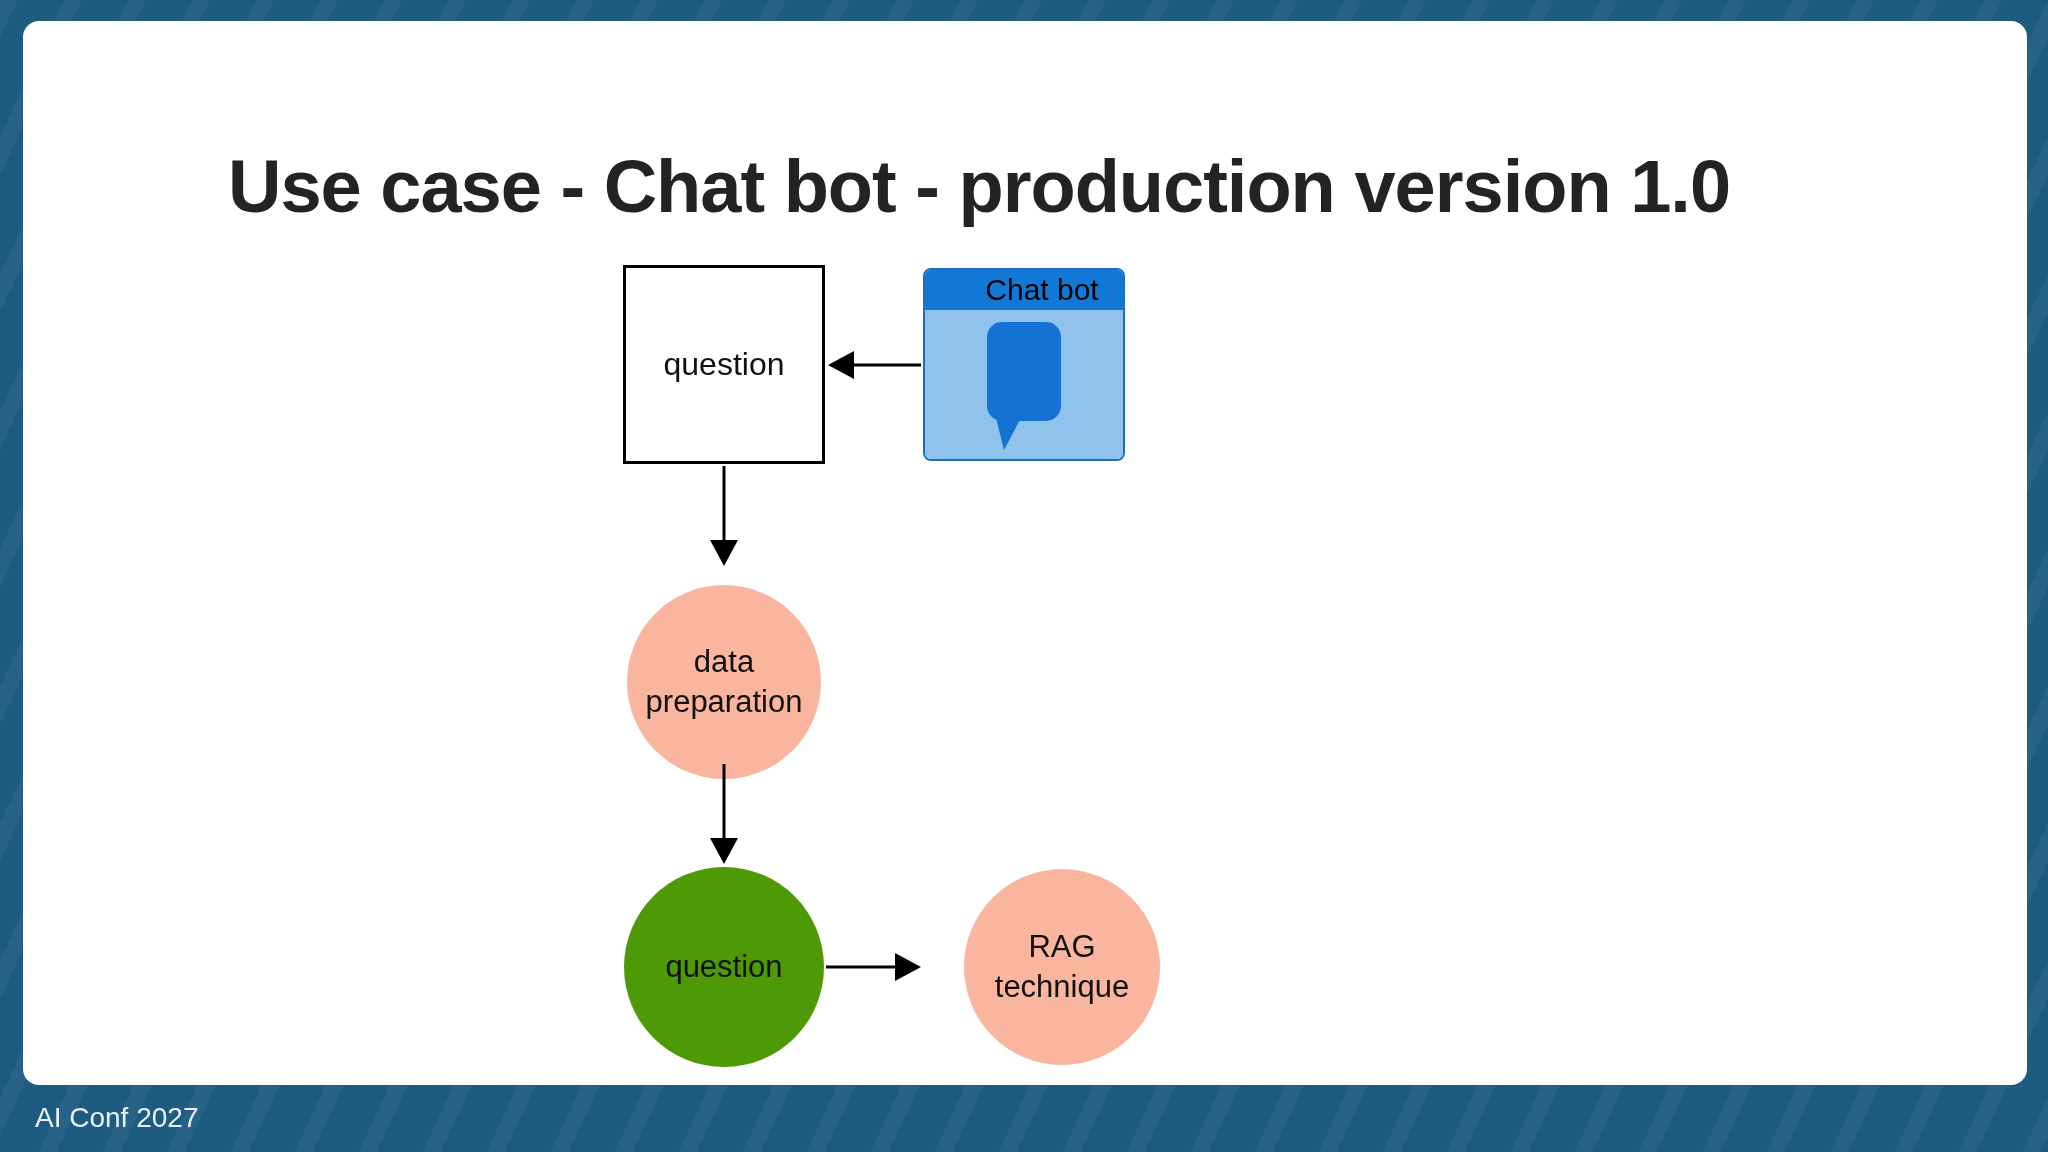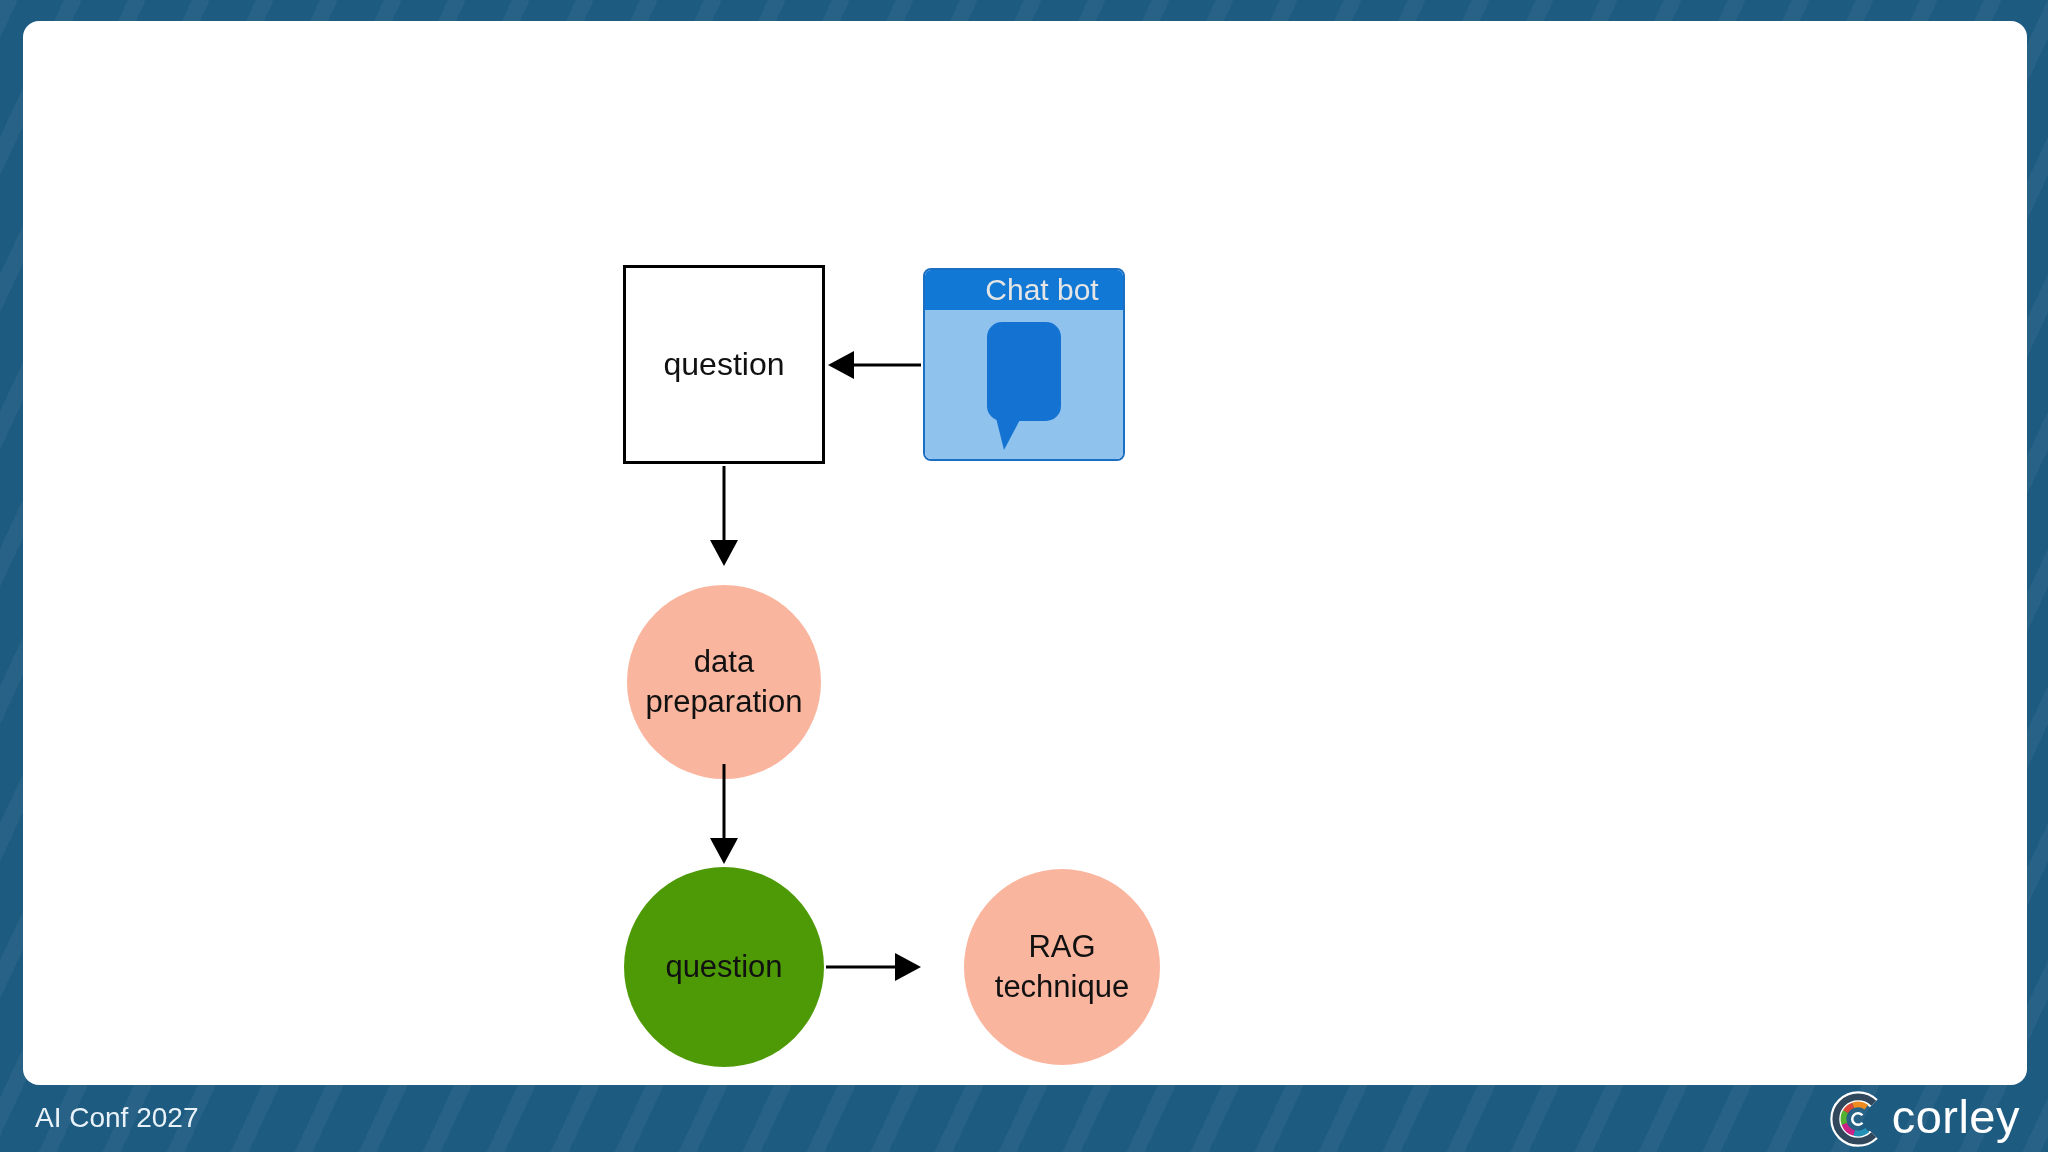--- a/index.html
+++ b/index.html
@@ -65,21 +65,21 @@
     width: 202px;
     height: 193px;
     box-sizing: border-box;
     border: 2px solid #1b6ec2;
     border-radius: 8px;
     overflow: hidden;
   }
   .chatbot-header {
     height: 40px;
     background: #1178d6;
-    color: #e5e5e5;
+    color: #000000;
     font-size: 30px;
     display: flex;
     align-items: center;
     justify-content: center;
     padding-left: 36px;
   }
   .chatbot-body {
     height: 149px;
     background: #8fc3ee;
     position: relative;
@@ -138,20 +138,21 @@
 </head>
 <body>
 
 <div class="frame">
 
   <div class="slide">
 
     
   </div>
 
+  <div class="slide-title">Use case - Chat bot - production version 1.0</div>
 
   <div class="node-rect">
     <span>question</span>
   </div>
 
   <div class="chatbot-card">
     <div class="chatbot-header">
       <span>Chat bot</span>
     </div>
     <div class="chatbot-body">
@@ -188,30 +189,14 @@
       <polygon points="724,864 710,838 738,838" fill="#000000"></polygon>
     </g>
     <g>
       <line x1="826" y1="967" x2="897" y2="967" stroke="#000000" stroke-width="3"></line>
       <polygon points="921,967 895,953 895,981" fill="#000000"></polygon>
     </g>
   </svg>
 
   <div class="footer-left">AI Conf 2027</div>
 
-  <div class="brand">
-    <svg width="58" height="58" viewBox="0 0 60 60">
-
-      <path d="M 46.3 13.7 A 23 23 0 1 0 46.3 46.3" fill="none" stroke="#ffffff" stroke-width="11.5"></path>
-      <path d="M 46.3 13.7 A 23 23 0 1 0 46.3 46.3" fill="none" stroke="#30475c" stroke-width="7"></path>
-
-      <path d="M 38.6 17.7 A 15 15 0 0 0 24.9 15.9" fill="none" stroke="#ef8c1f" stroke-width="6"></path>
-      <path d="M 24.9 15.9 A 15 15 0 0 0 17.0 22.5" fill="none" stroke="#dd4936" stroke-width="6"></path>
-      <path d="M 17.0 22.5 A 15 15 0 0 0 15.9 35.1" fill="none" stroke="#55b230" stroke-width="6"></path>
-      <path d="M 15.9 35.1 A 15 15 0 0 0 26.1 44.5" fill="none" stroke="#cb2286" stroke-width="6"></path>
-      <path d="M 26.1 44.5 A 15 15 0 0 0 39.6 41.5" fill="none" stroke="#2391b5" stroke-width="6"></path>
-
-      <path d="M 34.6 26.1 A 6 6 0 1 0 34.6 33.9" fill="none" stroke="#ffffff" stroke-width="2.6"></path>
-    </svg>
-    <span class="brand-text">corley</span>
-  </div>
 
 </div>
 
 </body></html>

